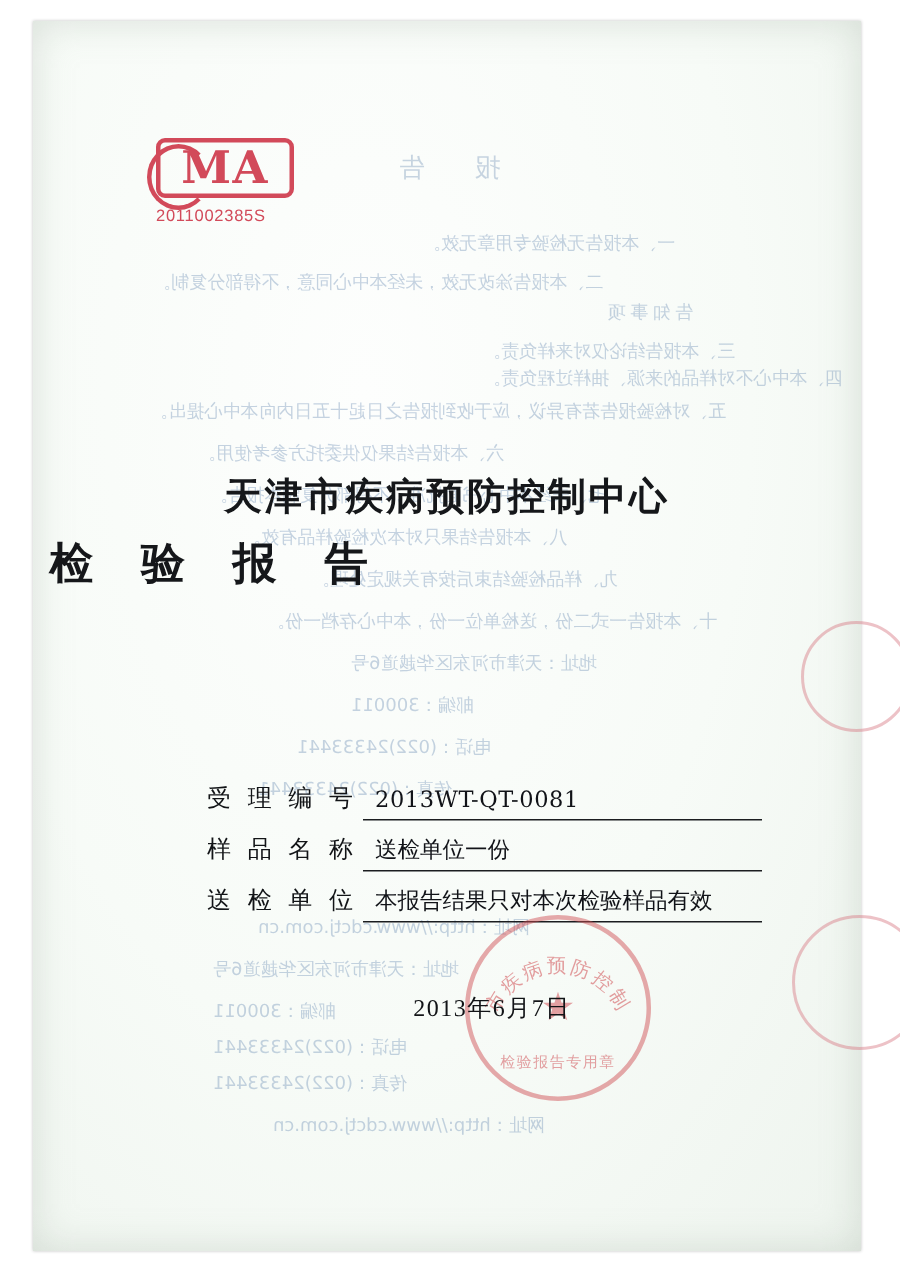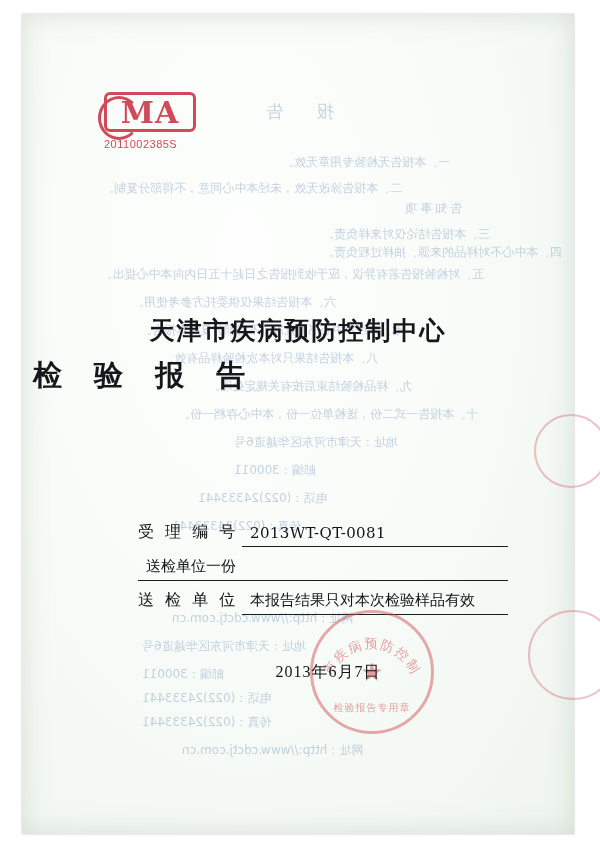--- a/index.html
+++ b/index.html
@@ -283,20 +283,21 @@
 
     <div class="org-title">天津市疾病预防控制中心</div>
     <div class="report-title">检 验 报 告</div>
 
     <div class="fields">
       <div class="field-row">
         <div class="field-label">受 理 编 号</div>
         <div class="field-value mono">2013WT-QT-0081</div>
       </div>
       <div class="field-row">
+        <div class="field-label">样 品 名 称</div>
         <div class="field-value">送检单位一份</div>
       </div>
       <div class="field-row">
         <div class="field-label">送 检 单 位</div>
         <div class="field-value">本报告结果只对本次检验样品有效</div>
       </div>
     </div>
 
     <div class="seal">
       <svg class="seal-arc" viewBox="0 0 118 118">

